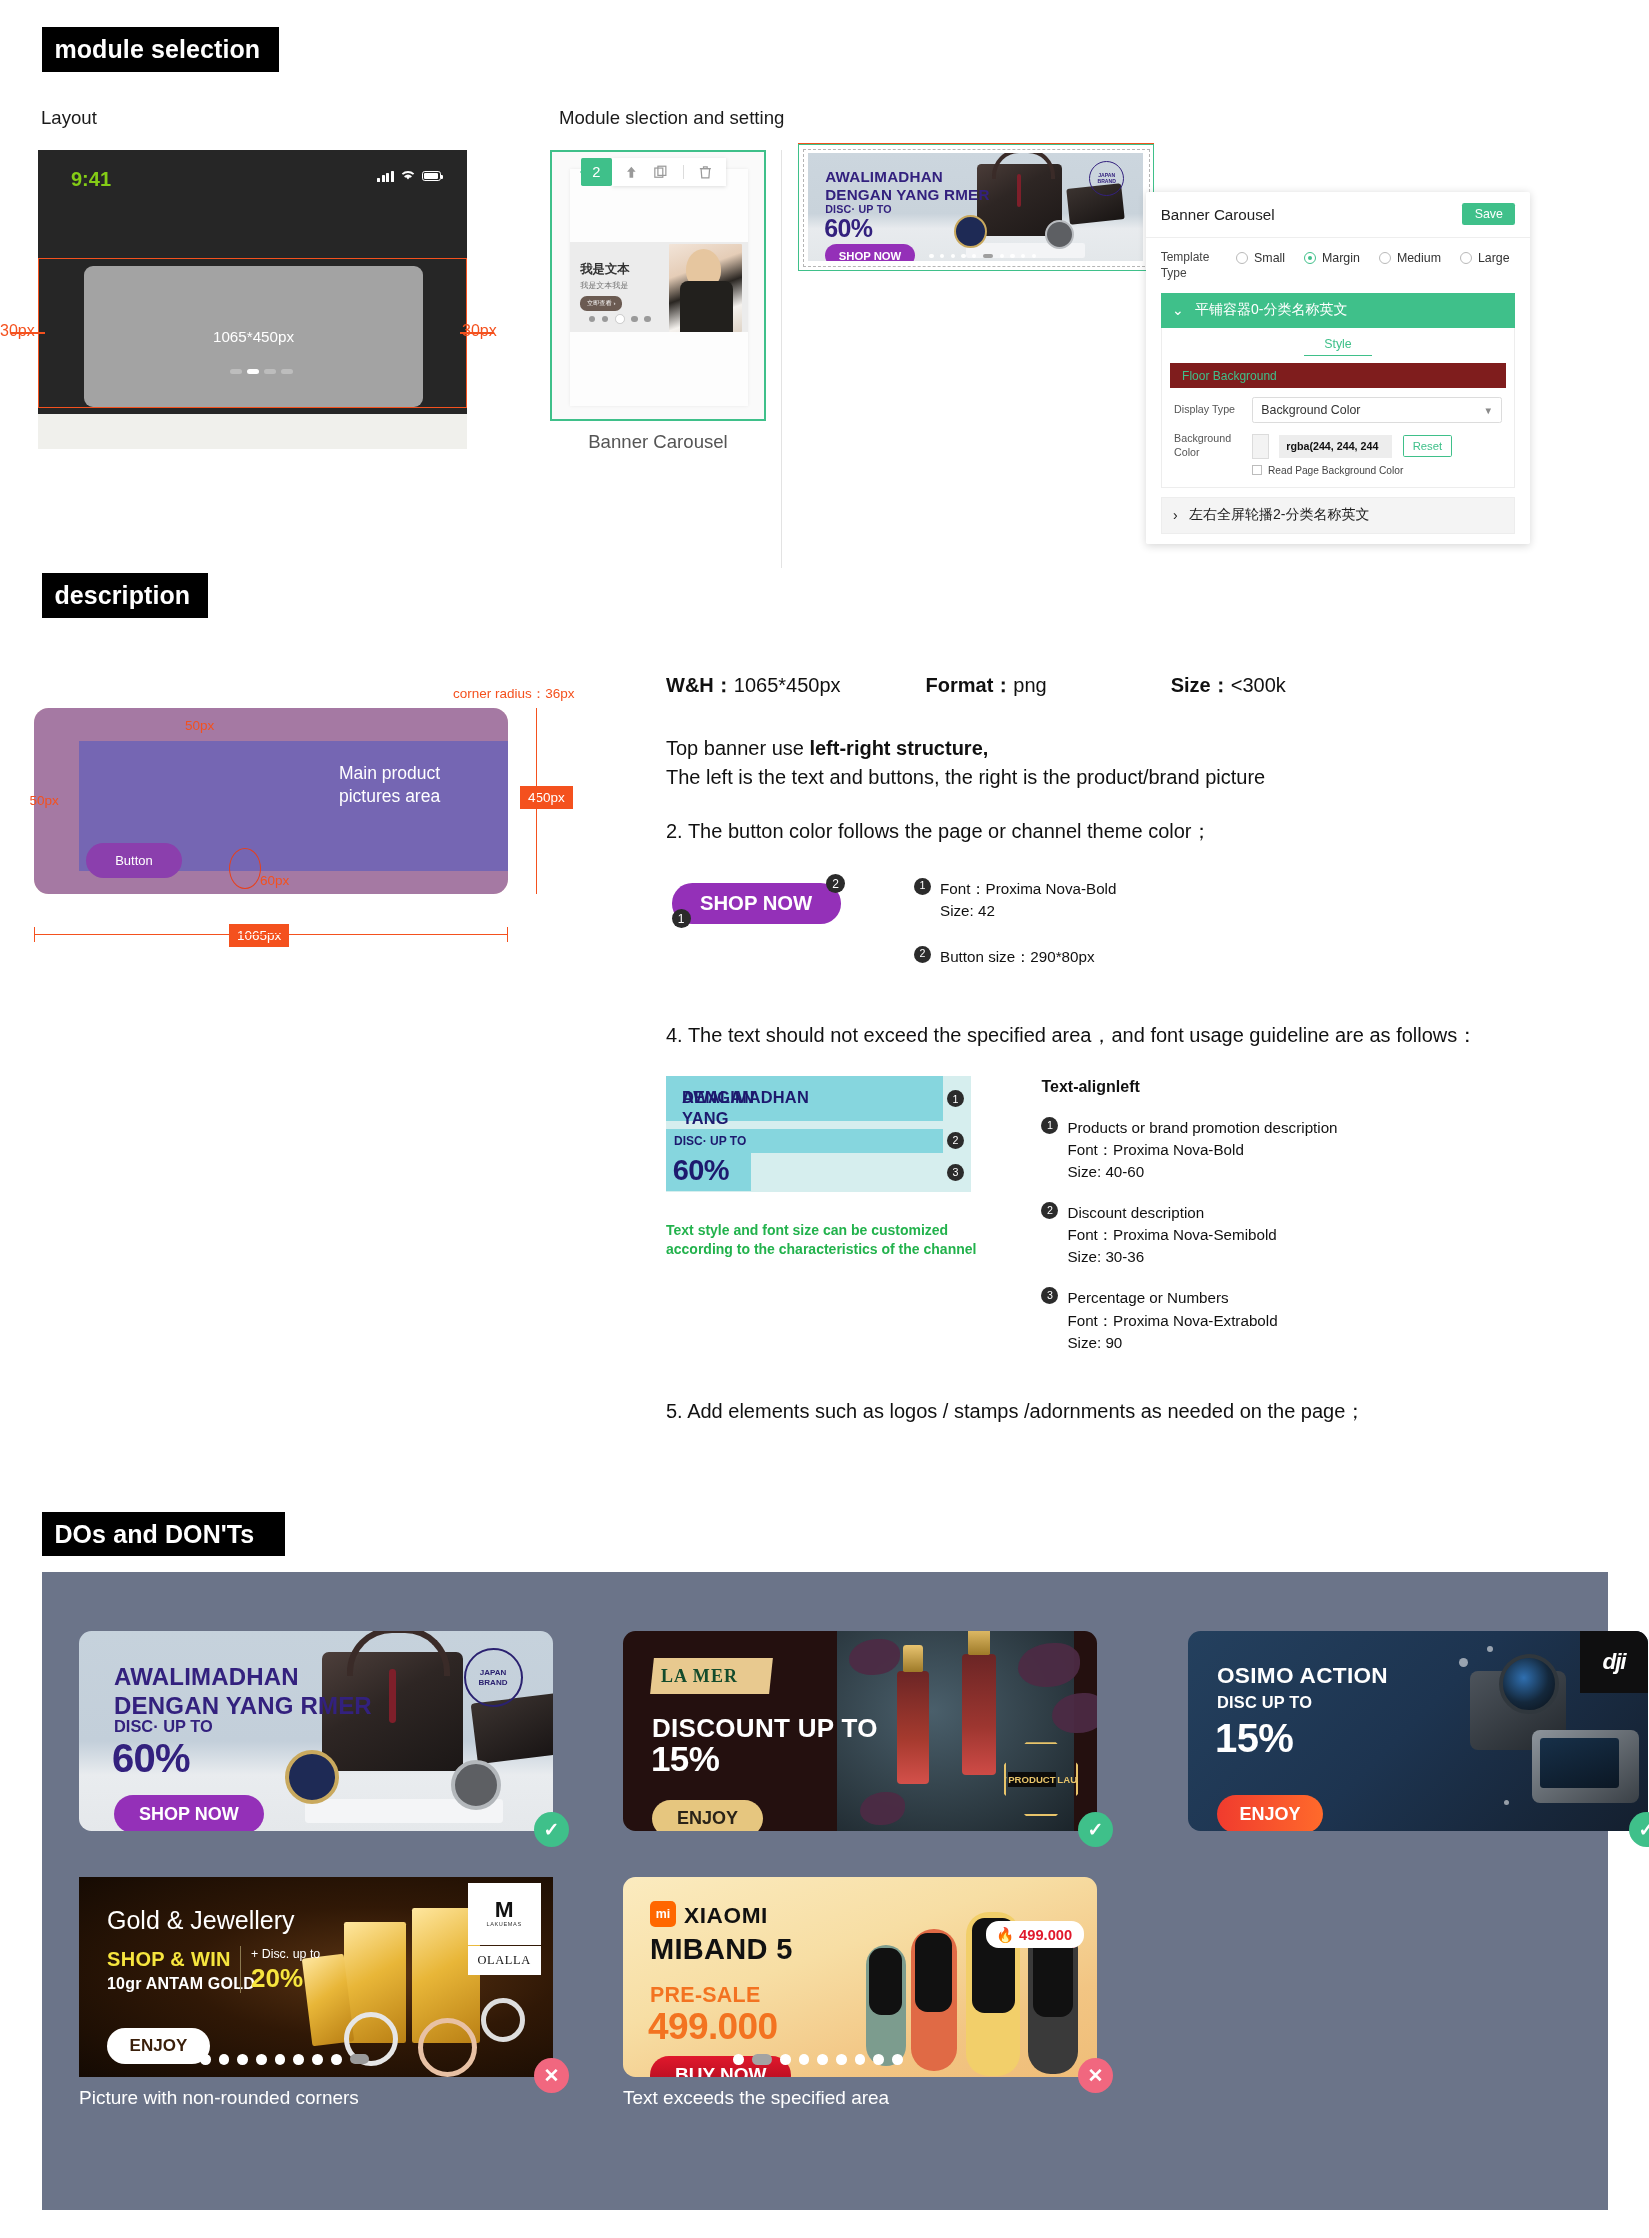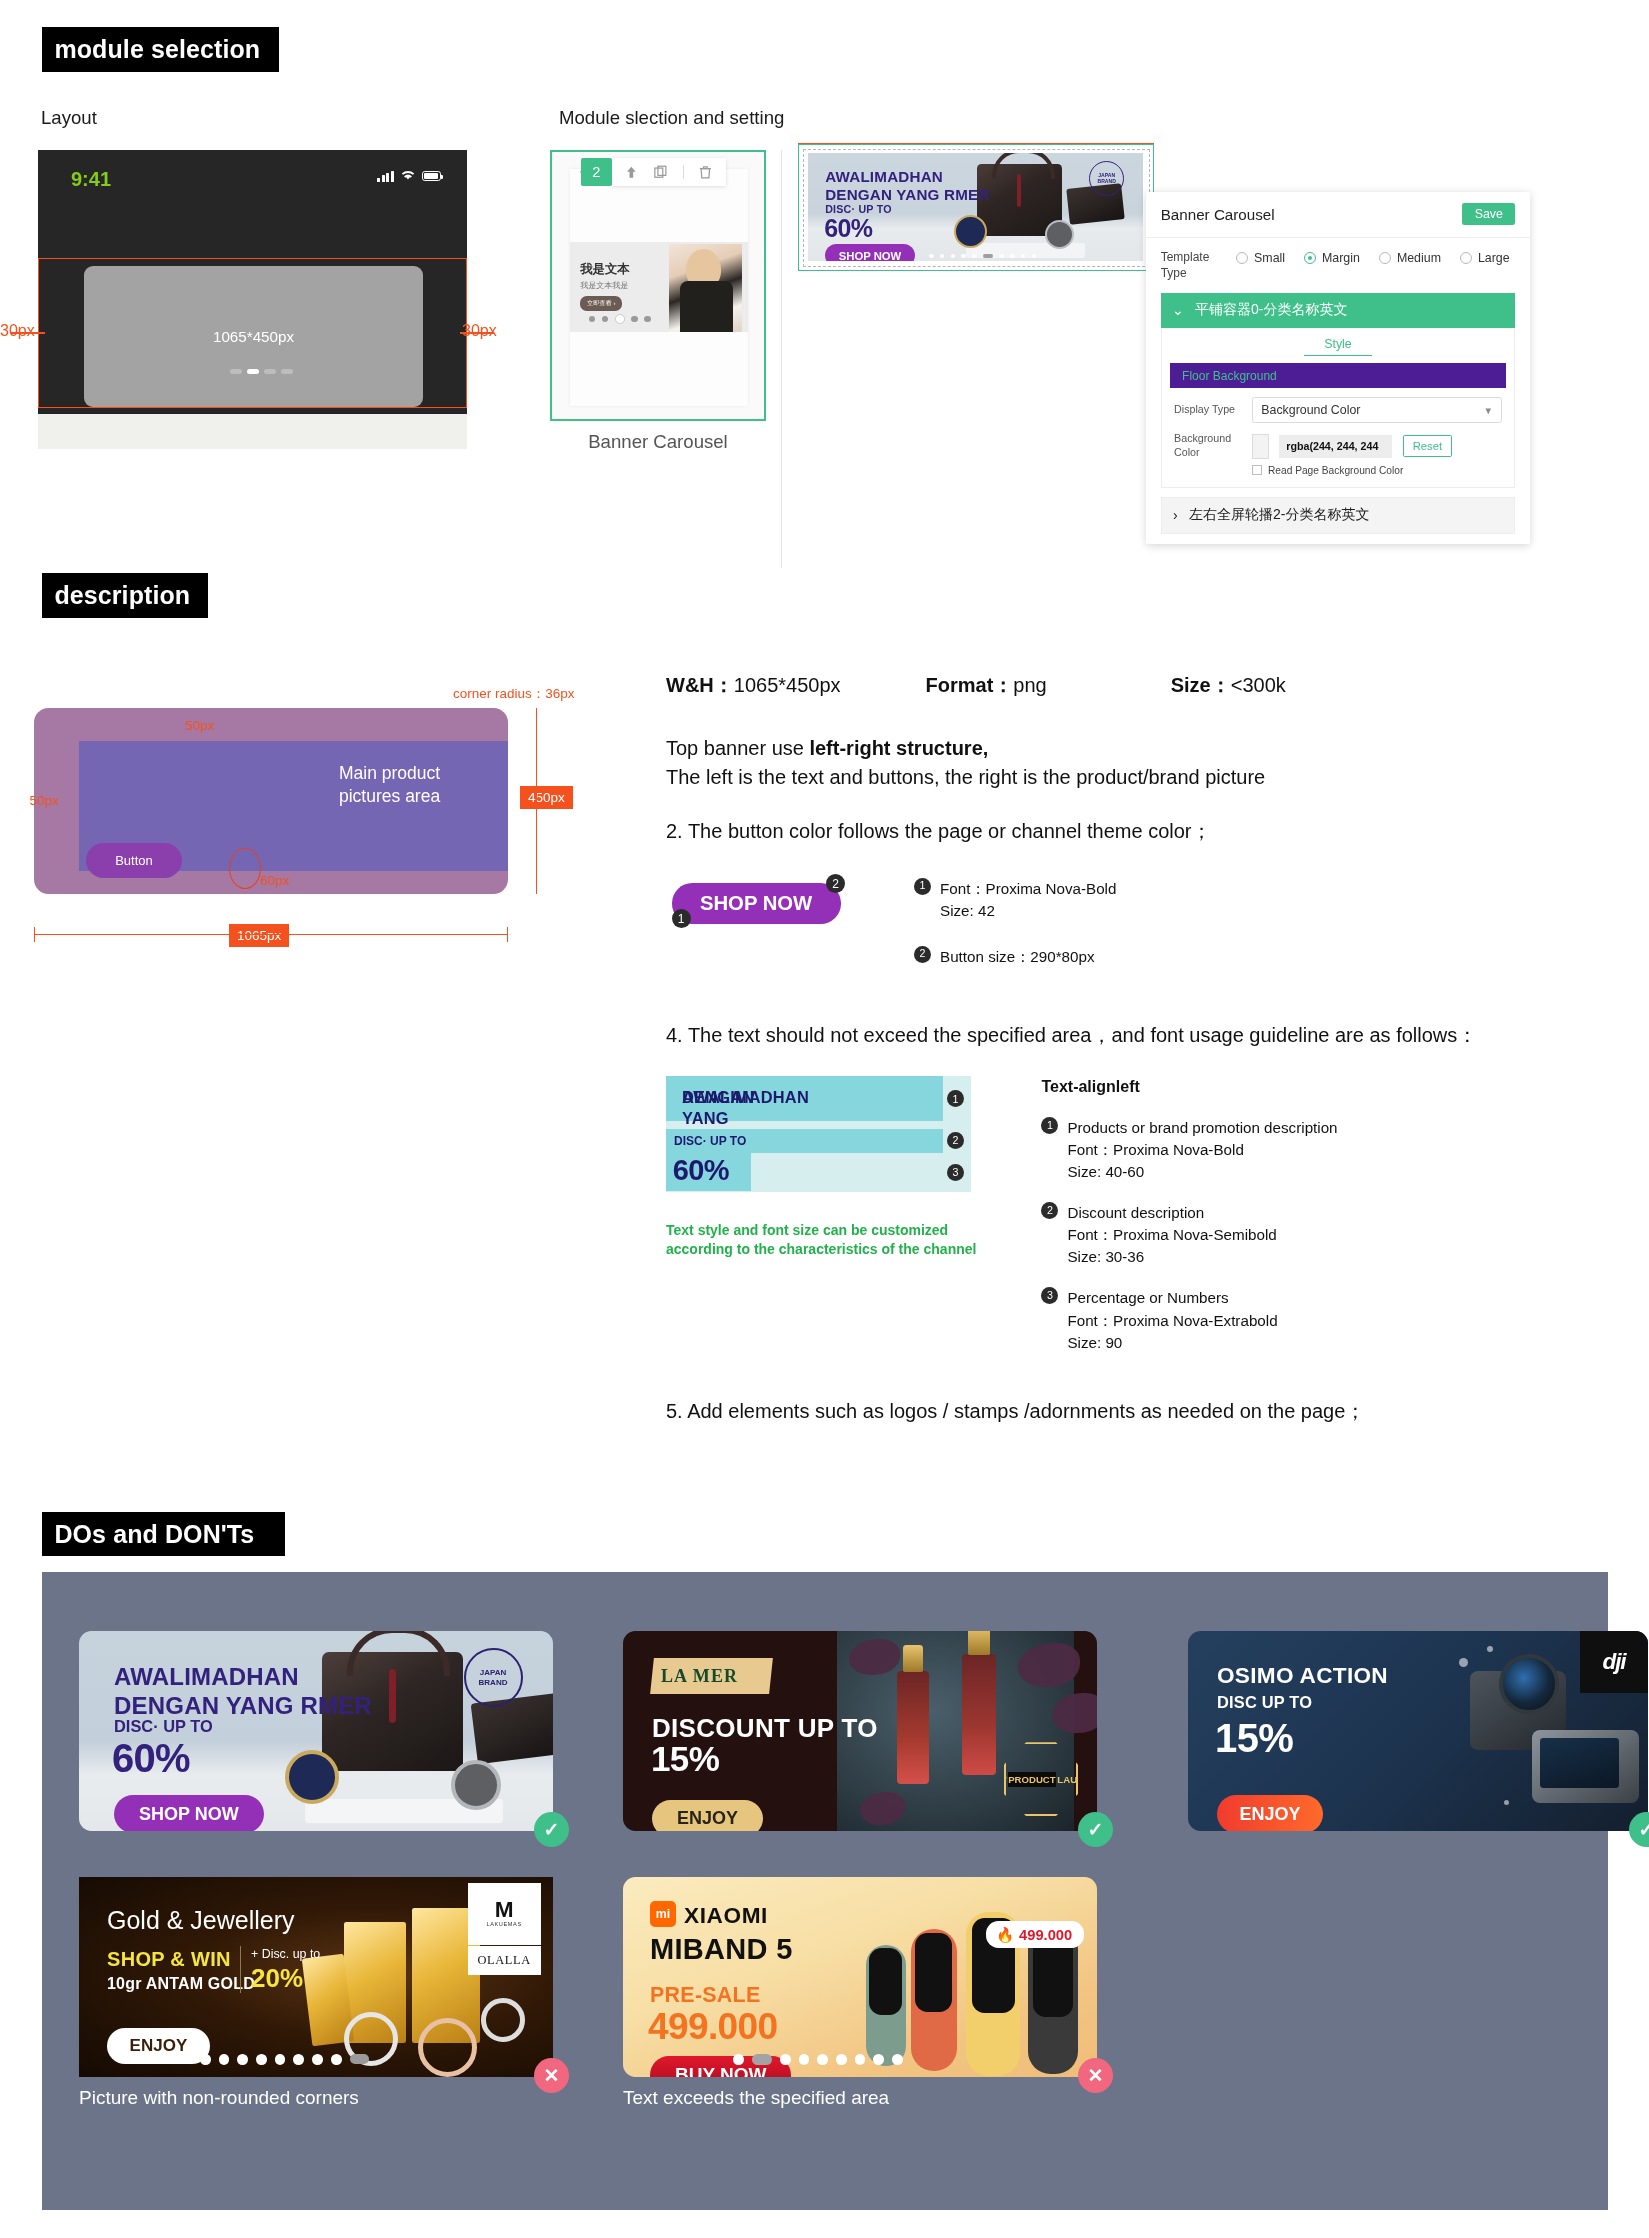--- a/index.html
+++ b/index.html
@@ -159,21 +159,21 @@
   .set-label{font-size:12px;color:#444;line-height:1.3;width:63px;}
   .radios{display:flex;align-items:center;gap:19px;padding-top:1.1px;}
   .radio{display:flex;align-items:center;gap:5.6px;font-size:12.4px;color:#333;}
   .rdot{width:12.4px;height:12.4px;border:1.1px solid #b9b9b9;border-radius:50%;position:relative;display:block;}
   .rdot.sel{border-color:#3fc08a;}
   .rdot.sel::after{content:"";position:absolute;left:2.8px;top:2.8px;width:4.5px;height:4.5px;border-radius:50%;background:#3fc08a;}
   .acc-green{margin:8px 14.7px 0 14.7px;background:#3fc08a;color:#fff;font-size:14px;padding:8.5px 11.3px;display:flex;align-items:center;gap:11.3px;}
   .acc-body{margin:0 14.7px;border:0.6px solid #ededed;border-top:none;padding:9px 0 11.3px 0;}
   .style-tab{text-align:center;color:#3fc08a;font-size:12.4px;padding-bottom:4.5px;}
   .style-ul{width:68px;height:1.1px;background:#3fc08a;margin:0 auto 6.8px auto;}
-  .floor-bg{background:#4c1d95;color:#3fc08a;font-size:12px;padding:5.6px 12.4px;margin:0 8px;}
+  .floor-bg{background:#7f1d1d;color:#3fc08a;font-size:12px;padding:5.6px 12.4px;margin:0 8px;}
   .fld{display:flex;align-items:center;gap:10.2px;padding:9px 12.4px 0 12.4px;}
   .fld-lab{font-size:10.7px;color:#555;width:68px;line-height:1.3;}
   .select{flex:1;border:0.6px solid #dcdcdc;border-radius:2.3px;font-size:12.4px;color:#333;padding:5.1px 8px;display:flex;align-items:center;justify-content:space-between;}
   .chev{color:#8a8a8a;font-size:9.6px;}
   .swatch{width:17px;height:25px;border:0.6px solid #dcdcdc;background:#f3f3f3;}
   .colorval{background:#ededed;font-size:10.7px;font-weight:bold;color:#111;padding:5.6px 6.8px;width:113px;overflow:hidden;white-space:nowrap;}
   .reset-btn{border:0.6px solid #3fc08a;color:#3fc08a;font-size:11.3px;padding:4px 9px;border-radius:1.7px;}
   .chk-row{display:flex;align-items:center;gap:5.6px;padding:4.5px 12.4px 0 90px;}
   .chkbox{width:10.7px;height:10.7px;border:0.6px solid #bcbcbc;display:block;}
   .chk-lab{font-size:10.2px;color:#444;}

